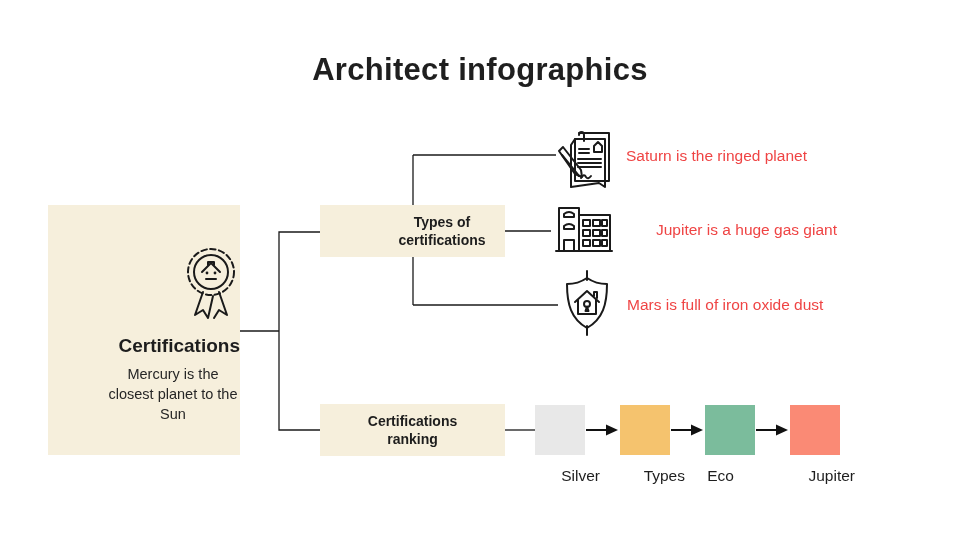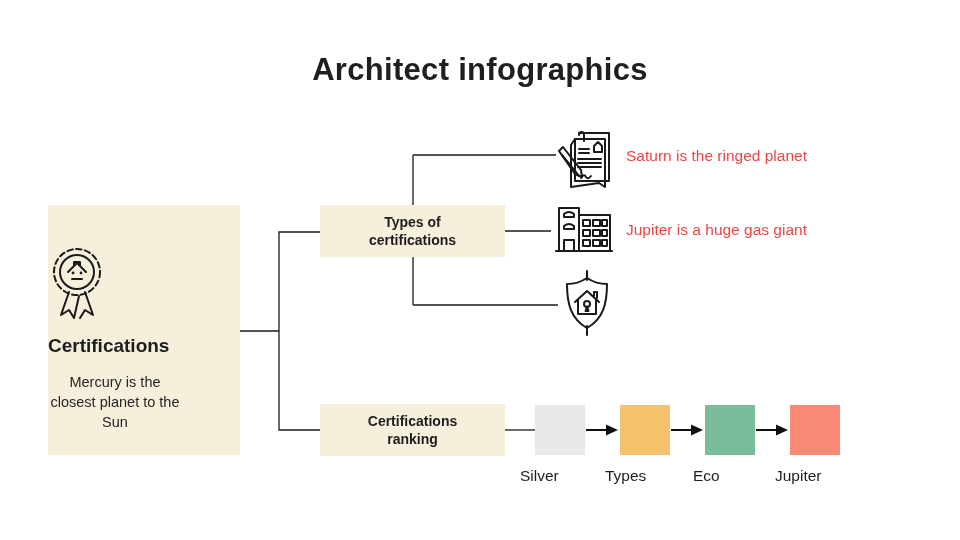--- a/index.html
+++ b/index.html
@@ -7,41 +7,41 @@
     position:relative;width:940px;height:540px;background:#ffffff;overflow:hidden;
     font-family:"Liberation Sans",sans-serif;color:#212121;
   }
   .abs{position:absolute;}
   .slide-title{
     left:0;top:52px;width:960px;text-align:center;
     font-size:31px;font-weight:800;letter-spacing:.3px;color:#1f1f1f;
   }
   .connector-svg{left:0;top:0;width:960px;height:540px;}
   .card{
-    background:#f6efdc;display:flex;flex-direction:column;align-items:flex-start;
+    background:#f6efdc;display:flex;flex-direction:column;align-items:flex-end;
   }
   .root-card{left:48px;top:205px;width:192px;height:250px;padding-top:40px;box-sizing:border-box;}
   .root-title{margin-top:10px;font-size:19px;font-weight:700;color:#1d1d1d;}
-  .root-desc{margin-top:15px;width:134px;text-align:center;font-size:14.5px;line-height:1.38;color:#262626;}
+  .root-desc{margin-top:7px;width:134px;text-align:center;font-size:14.5px;line-height:1.38;color:#262626;}
   .branch-box{
     background:#f6efdc;display:flex;align-items:center;justify-content:center;
     width:185px;height:52px;
   }
-  .types-box{left:320px;top:205px;}
+  .types-box{left:320px;top:205px;justify-content:flex-end;}
   .ranking-box{left:320px;top:404px;align-items:center;}
   .branch-label{display:block;width:126px;text-align:center;font-size:14px;font-weight:700;line-height:1.3;color:#1d1d1d;}
   .item-text{font-size:15.5px;color:#ef4444;white-space:nowrap;}
   .item-text-1{left:626px;top:147px;}
-  .item-text-2{left:626px;top:221px;}
+  .item-text-2{left:656px;top:221px;}
   .item-text-3{left:627px;top:296px;}
   .icon-box{display:flex;align-items:center;justify-content:center;}
   .step-square{width:50px;height:50px;top:405px;}
-  .step-label{top:467px;text-align:left;font-size:15.5px;color:#1e1e1e;}
+  .step-label{top:467px;text-align:right;font-size:15.5px;color:#1e1e1e;}
   .sq-0{left:535px;} .sq-1{left:620px;} .sq-2{left:705px;} .sq-3{left:790px;}
-  .lb-0{left:520px;width:80px;} .lb-1{left:605px;width:80px;} .lb-2{left:693px;width:80px;} .lb-3{left:775px;width:80px;}
+  .lb-0{left:520px;width:80px;} .lb-1{left:605px;width:80px;} .lb-2{left:654px;width:80px;} .lb-3{left:775px;width:80px;}
   .ico{stroke:#1a1a1a;fill:none;stroke-width:2;stroke-linecap:round;stroke-linejoin:round;}
 </style>
 </head>
 <body>
 
 <div class="canvas">
 
   <svg class="abs connector-svg" viewBox="0 0 960 540" xmlns="http://www.w3.org/2000/svg">
     <g stroke="#1a1a1a" stroke-width="1.3" fill="none">
       <path d="M240 331 H279"></path>
@@ -128,20 +128,21 @@
     <svg width="54" height="66" viewBox="0 0 54 66">
       <path class="ico" d="M27 1 V10 M27 56 V65" stroke-width="1.8"></path>
       <path class="ico" d="M27 8 C33 12 41 14 47 14 C47 34 43 49 27 58 C11 49 7 34 7 14 C13 14 21 12 27 8 Z"></path>
       <path class="ico" d="M15 32 L27 21 L39 32" stroke-width="1.8"></path>
       <path class="ico" d="M34 26 V22 H37 V28" stroke-width="1.6"></path>
       <path class="ico" d="M18 30 V44 H36 V30" stroke-width="1.8"></path>
       <circle class="ico" cx="27" cy="34" r="3" stroke-width="1.8"></circle>
       <path class="ico" d="M25.5 41 L27 36.5 L28.5 41 Z" stroke-width="1.6"></path>
     </svg>
   </div>
+  <div class="abs item-text item-text-3">Mars is full of iron oxide dust</div>
 
   <div class="abs branch-box ranking-box">
     <span class="branch-label">Certifications ranking</span>
   </div>
 
   <div class="abs step-square sq-0" style="background-color: rgb(232, 232, 232);"></div>
   <div class="abs step-square sq-1" style="background-color: rgb(245, 195, 110);"></div>
   <div class="abs step-square sq-2" style="background-color: rgb(123, 188, 156);"></div>
   <div class="abs step-square sq-3" style="background-color: rgb(250, 138, 117);"></div>
 

